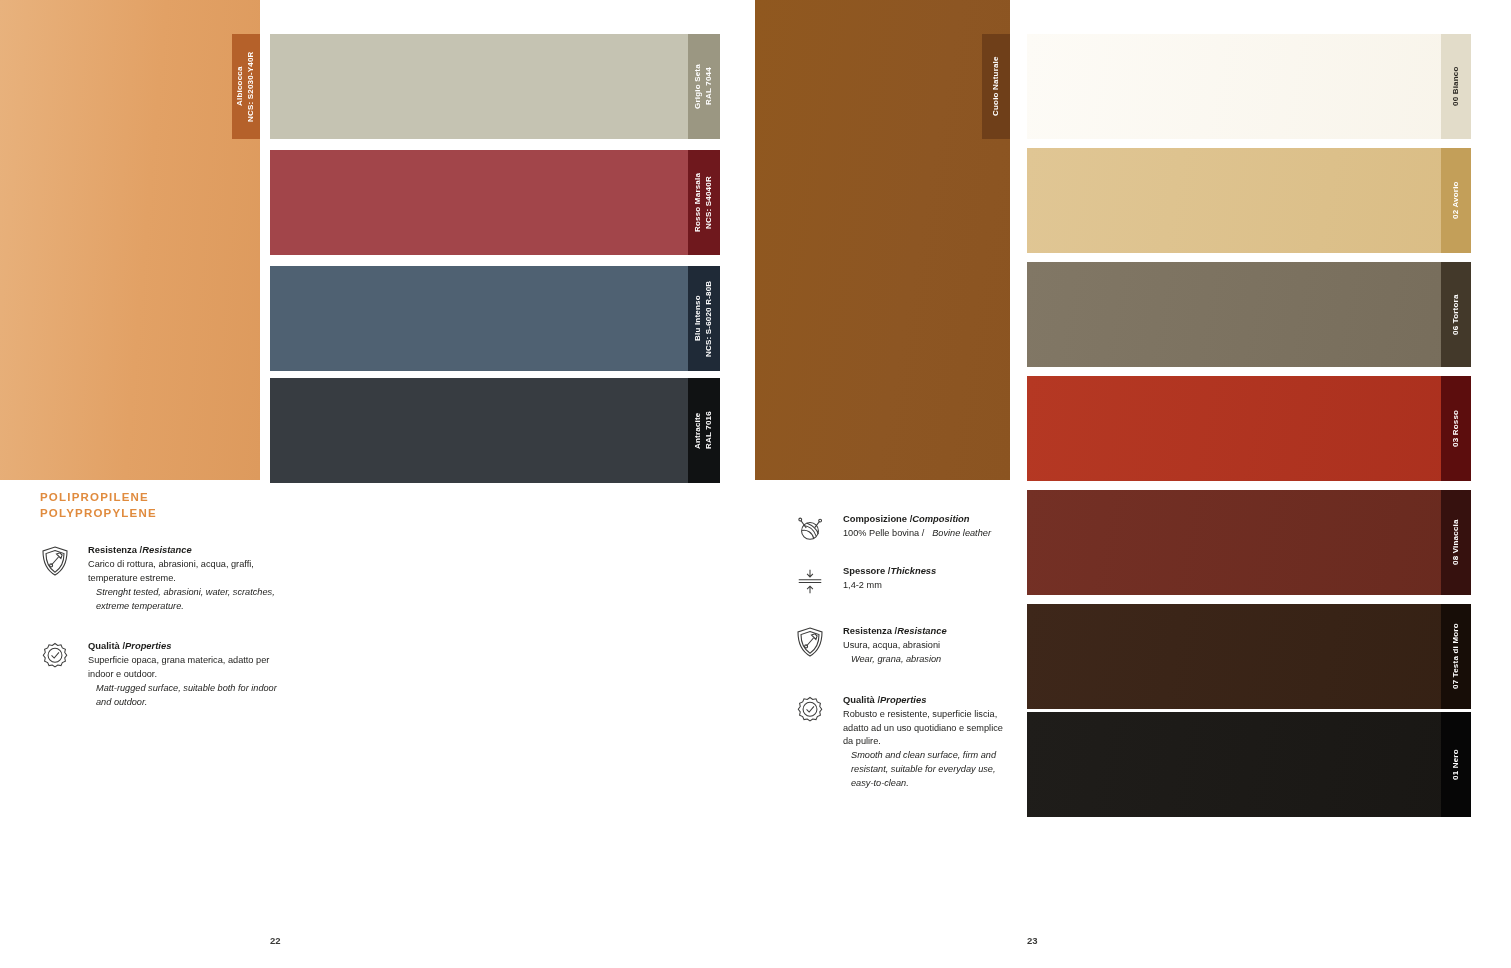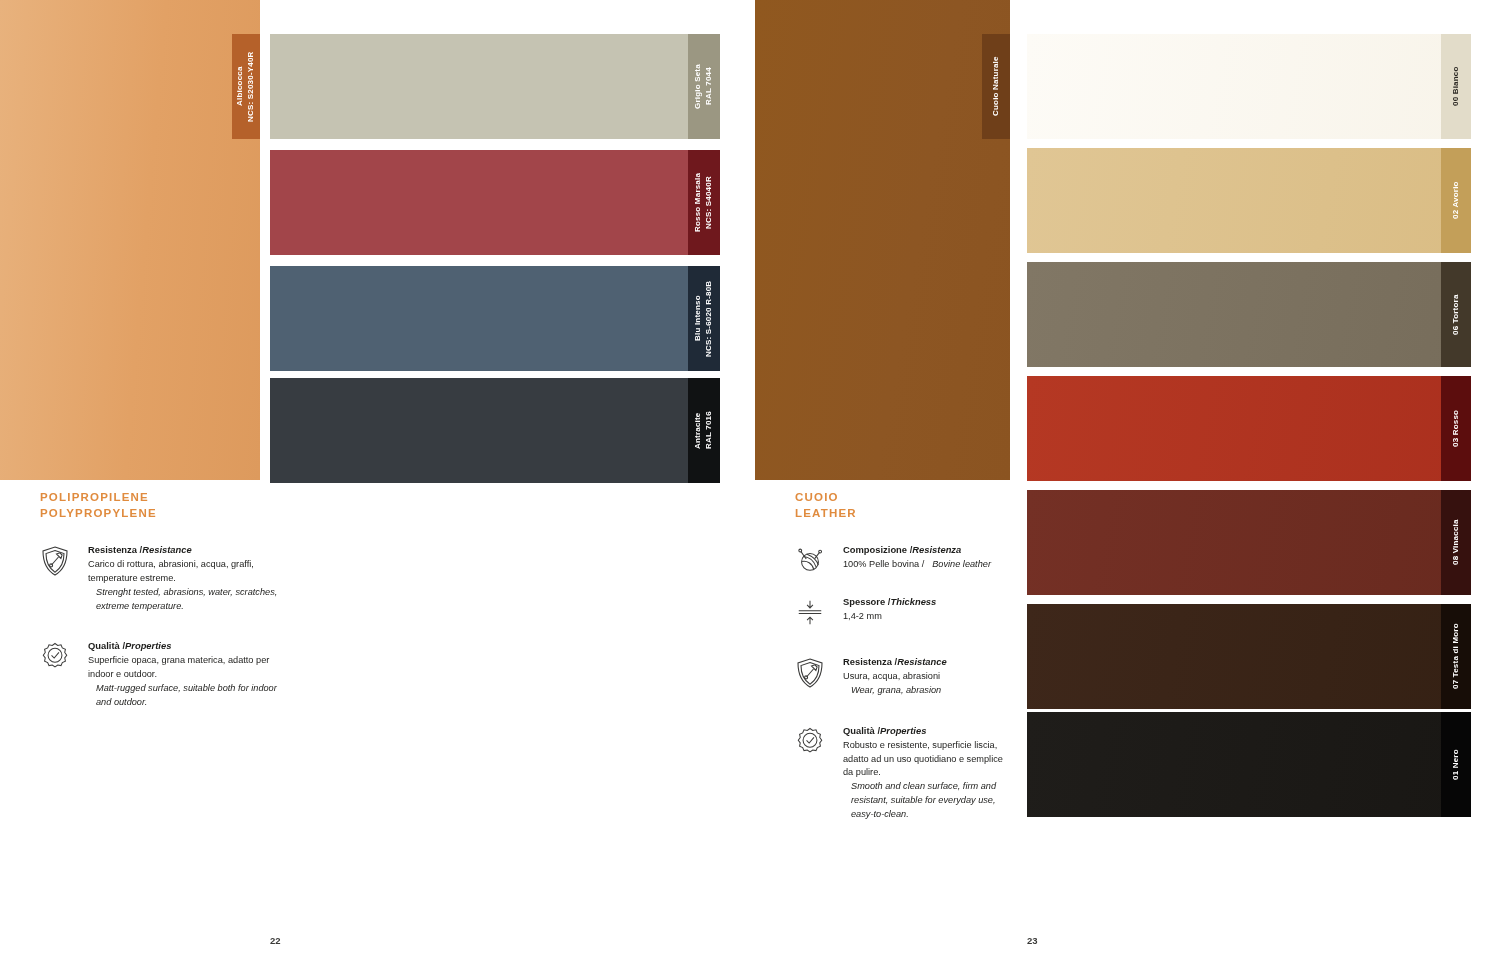--- a/index.html
+++ b/index.html
@@ -123,21 +123,21 @@
           <path d="M11.5 20 L18.5 12"></path>
           <path d="M16.5 9 l3.4 -1.2 l2.2 2.2 l-1.2 3.4 z"></path>
           <circle cx="11.1" cy="20.4" r="1.5"></circle>
         </svg>
       </div>
       <div class="feat-txt">
         <div class="feat-h">
           <span>Resistenza /</span><span class="en">Resistance</span>
         </div>
         <div>Carico di rottura, abrasioni, acqua, graffi, temperature estreme.</div>
-        <div class="feat-it">Strenght tested, abrasions, water, scratches, extreme temperature.</div>
+        <div class="feat-it">Strenght tested, abrasioni, water, scratches, extreme temperature.</div>
       </div>
     </div>
 
     <div class="feat" style="margin-top:26px;">
       <div class="feat-icon">
         <svg width="30" height="32" viewBox="0 0 32 32" fill="none" stroke="#3c3c3b" stroke-width="1.1">
           <path d="M16 1.6 l2.9 2.1 l3.5 -.7 l1.4 3.3 l3.3 1.4 l-.7 3.5 l2.1 2.9 l-2.1 2.9 l.7 3.5 l-3.3 1.4 l-1.4 3.3 l-3.5 -.7 l-2.9 2.1 l-2.9 -2.1 l-3.5 .7 l-1.4 -3.3 l-3.3 -1.4 l.7 -3.5 l-2.1 -2.9 l2.1 -2.9 l-.7 -3.5 l3.3 -1.4 l1.4 -3.3 l3.5 .7 z"></path>
           <circle cx="16" cy="14.1" r="7.4"></circle>
           <path d="M12.3 14.3 l2.8 2.8 l5.1 -6"></path>
         </svg>
@@ -196,41 +196,37 @@
     <div class="tab" style="right:0; top:0; width:30px; height:105px; color:#fff;">07 Testa di Moro</div>
   </div>
 
   <div class="swatch lt-sw" style="top:712px; height:105px;">
     <div class="body" style="background:linear-gradient(100deg,#1f1d1a,#191714);"></div>
     <div class="edge" style="background:#060606;"></div>
     <div class="tab" style="right:0; top:0; width:30px; height:105px; color:#fff;">01 Nero</div>
   </div>
 
   <div class="matblock" style="left:795px; top:490px; width:215px;">
-    <div class="mat-title">
-      <span>CUOIO</span><br>
-      <span class="en">LEATHER</span>
-    </div>
 
     <div class="feat">
       <div class="feat-icon">
         <svg width="30" height="30" viewBox="0 0 32 32" fill="none" stroke="#3c3c3b" stroke-width="1.1">
           <circle cx="16" cy="18" r="9"></circle>
           <path d="M9.2 12.2 C14 12.6 20 16 22.6 23.6"></path>
           <path d="M7.6 17.6 C12.6 16.6 18.4 19.4 20 26.2"></path>
           <path d="M12.4 9.6 C17.2 11.6 23.4 15.6 24.8 21.4"></path>
           <path d="M12 15 L6.2 6.8"></path>
           <circle cx="5.6" cy="5.9" r="1.5"></circle>
           <path d="M21 14.6 L26.2 7.8"></path>
           <circle cx="26.8" cy="7" r="1.5"></circle>
         </svg>
       </div>
       <div class="feat-txt">
         <div class="feat-h">
-          <span>Composizione /</span><span class="en">Resistenza</span>
+          <span>Composizione /</span><span class="en">Composition</span>
         </div>
         <div>
           <span>100% Pelle bovina /</span><span class="feat-it">Bovine leather</span>
         </div>
       </div>
     </div>
 
     <div class="feat" style="margin-top:20px;">
       <div class="feat-icon">
         <svg width="30" height="32" viewBox="0 0 32 32" fill="none" stroke="#3c3c3b" stroke-width="1.1">

